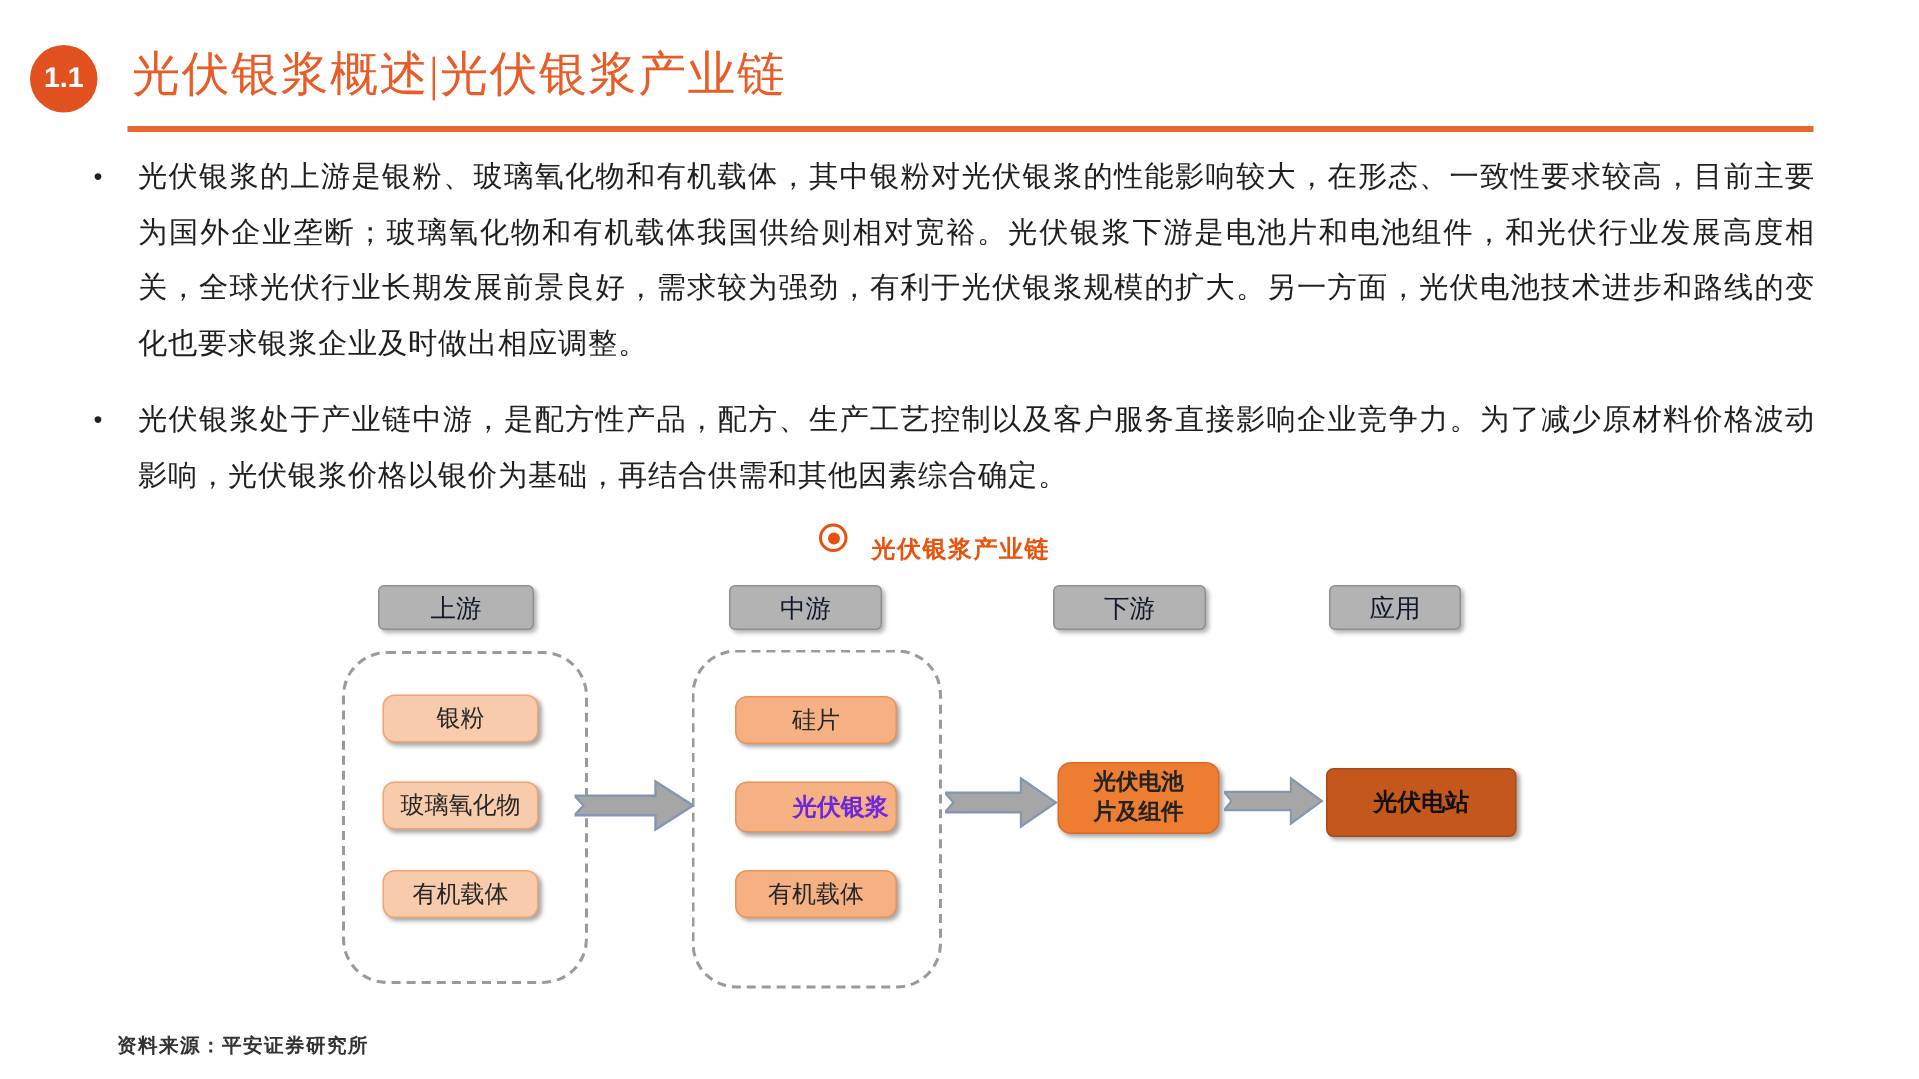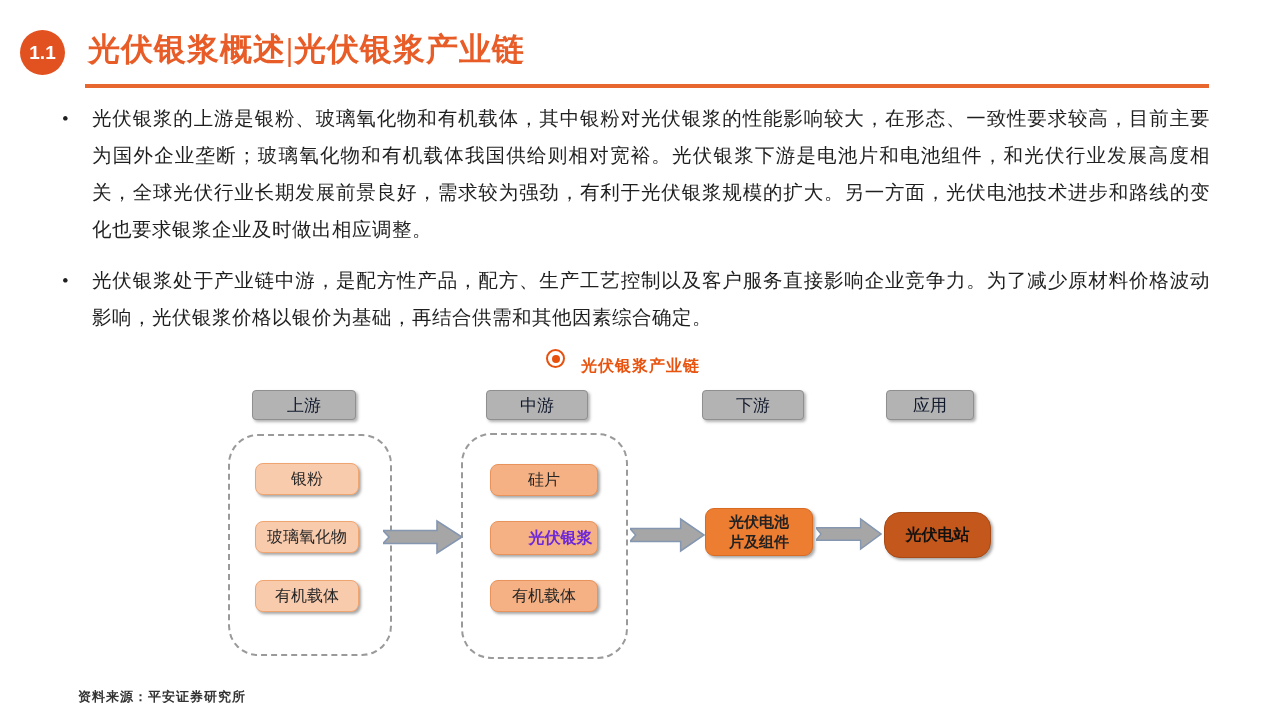--- a/index.html
+++ b/index.html
@@ -6,21 +6,21 @@
   html,body { width:1279px; height:719px; background:#ffffff; overflow:hidden;
     font-family:"Liberation Serif","DejaVu Serif",serif; }
   .slide { position:relative; width:1279px; height:719px; background:#fff; }
 
   
   .badge { position:absolute; left:20px; top:30px; width:45px; height:45px;
     border-radius:50%; background:#E25221; color:#fff; font-weight:bold;
     font-size:19px; display:flex; align-items:center; justify-content:center;
     font-family:"Liberation Sans",sans-serif; }
   .title { position:absolute; left:88px; top:28px; width:1100px;
-    color:#E85C28; font-size:32px; font-weight:bold; letter-spacing:1px; }
+    color:#E85C28; font-size:32px; font-weight:normal; letter-spacing:1px; }
   .title-rule { position:absolute; left:85px; top:84px; width:1124px; height:4px;
     background:#E8672F; }
 
   
   .bullets { position:absolute; left:62px; top:100px; width:1148px; }
   .bullet-row { display:flex; margin-bottom:14px; }
   .bullet-dot { width:30px; flex:0 0 30px; font-size:19px; line-height:37px;
     color:#1f1f1f; }
   .bullet-text { flex:1; font-size:19.5px; line-height:37px; color:#1f1f1f;
     text-align:justify; letter-spacing:0.5px; }
@@ -63,22 +63,22 @@
   #item-yinjiang { top:521px; height:34px; }
   #item-qita     { top:580px; }
   #item-yinjiang .txt { color:#6d28d9; font-weight:bold;margin-left:33px; }
 
   #box-cells { position:absolute; left:705px; top:508px; width:108px; height:48px;
     background:#ED7D31; border:1px solid #D96B22; border-radius:9px;
     box-shadow:2px 2px 3px rgba(0,0,0,0.35);
     display:flex; align-items:center; justify-content:center; }
   #box-cells .txt { width:66px; text-align:center; font-size:15px; line-height:1.35;
     color:#222; font-weight:bold; font-family:"Liberation Sans",sans-serif; }
-  #box-station { position:absolute; left:884px; top:512px; width:107px; height:46px;
-    background:#C4571B; border:1px solid #A84A15; border-radius:16px;
+  #box-station { position:absolute; left:884px; top:512px; width:127px; height:46px;
+    background:#C4571B; border:1px solid #A84A15; border-radius:5px;
     box-shadow:2px 2px 3px rgba(0,0,0,0.35);
     display:flex; align-items:center; justify-content:center; }
   #box-station .txt { font-size:16px; color:#111; font-weight:bold;
     font-family:"Liberation Sans",sans-serif; }
 
   .flow-arrow { position:absolute; }
   #arrow-1 { left:383px; top:519px; width:80px; height:36px; }
   #arrow-2 { left:630px; top:517px; width:75px; height:36px; }
   #arrow-3 { left:816px; top:517px; width:66px; height:34px; }
 

